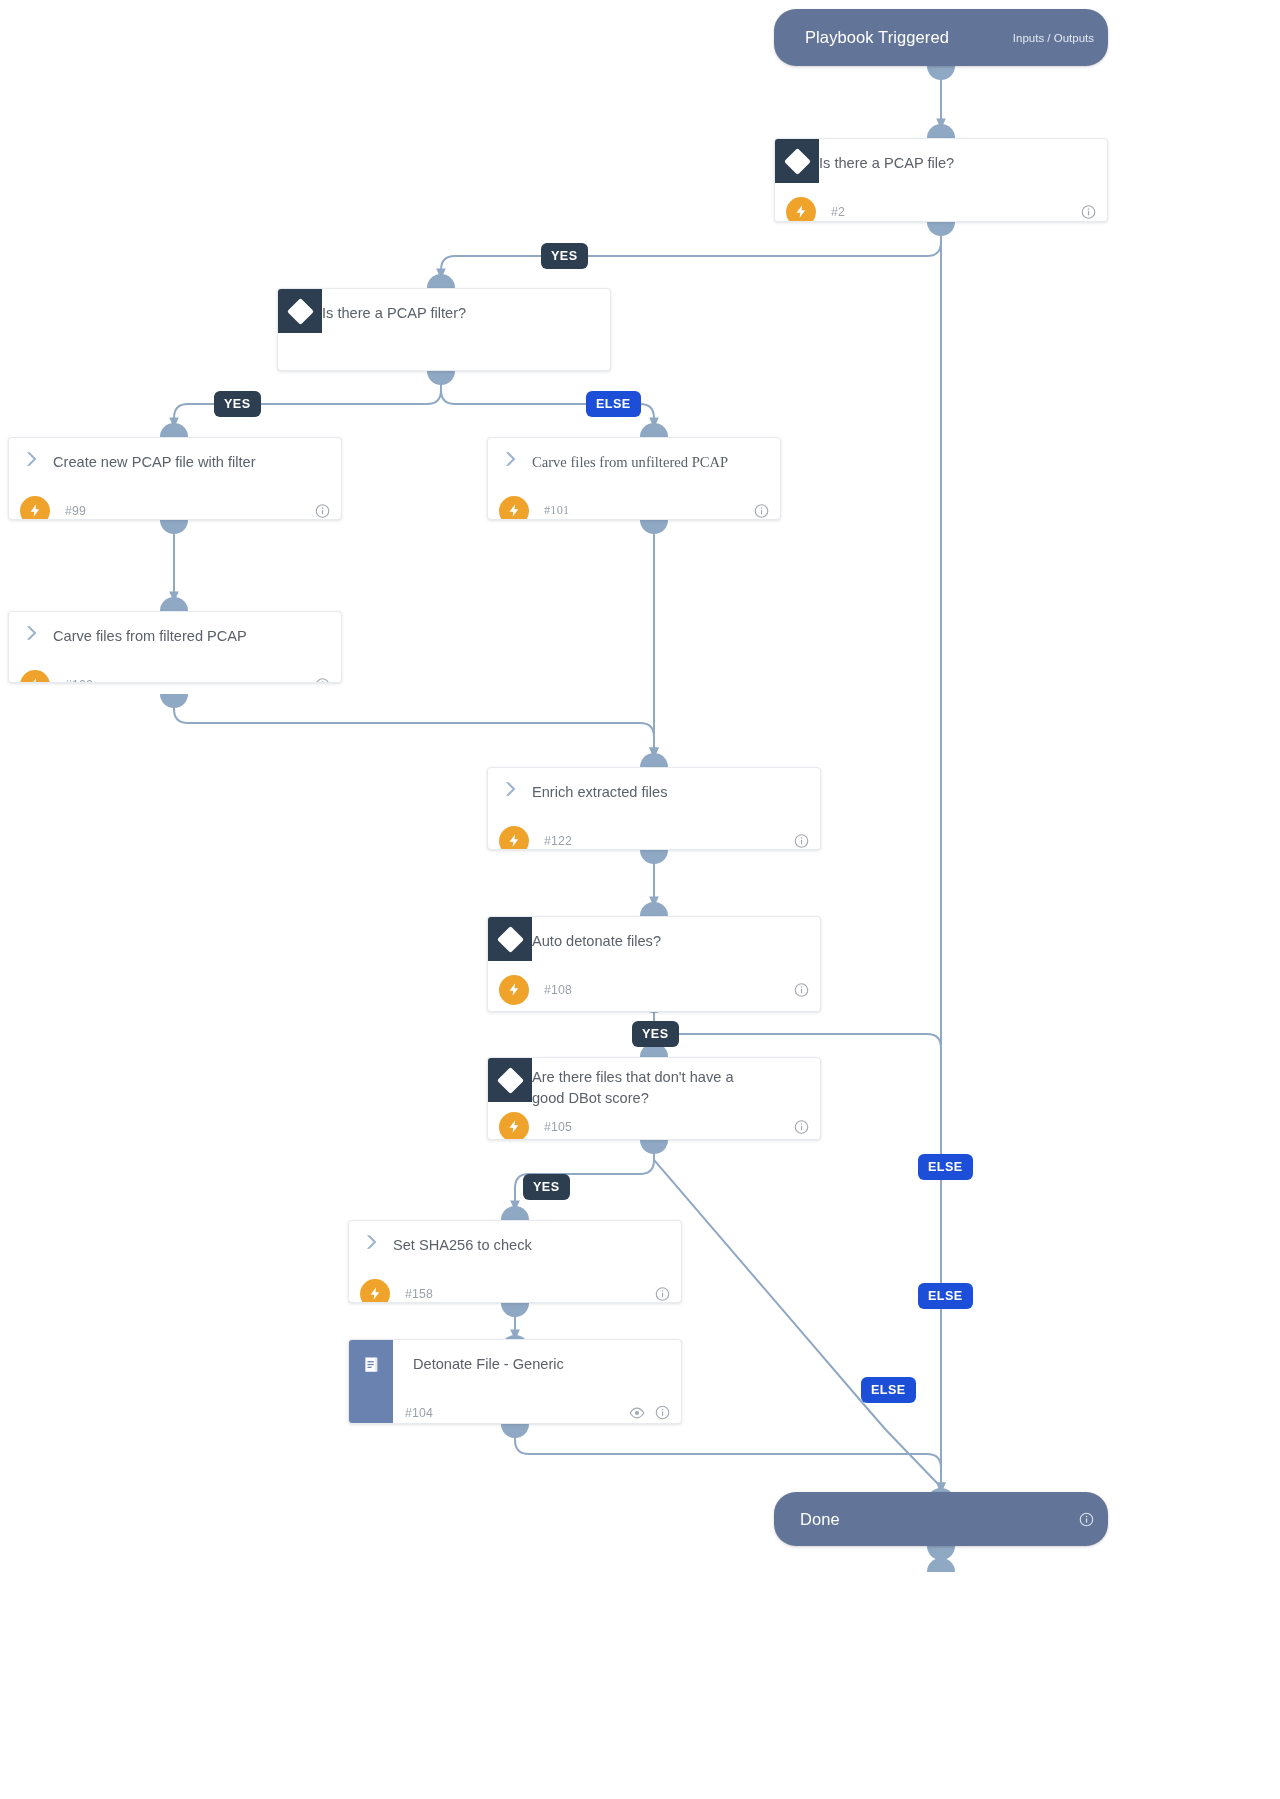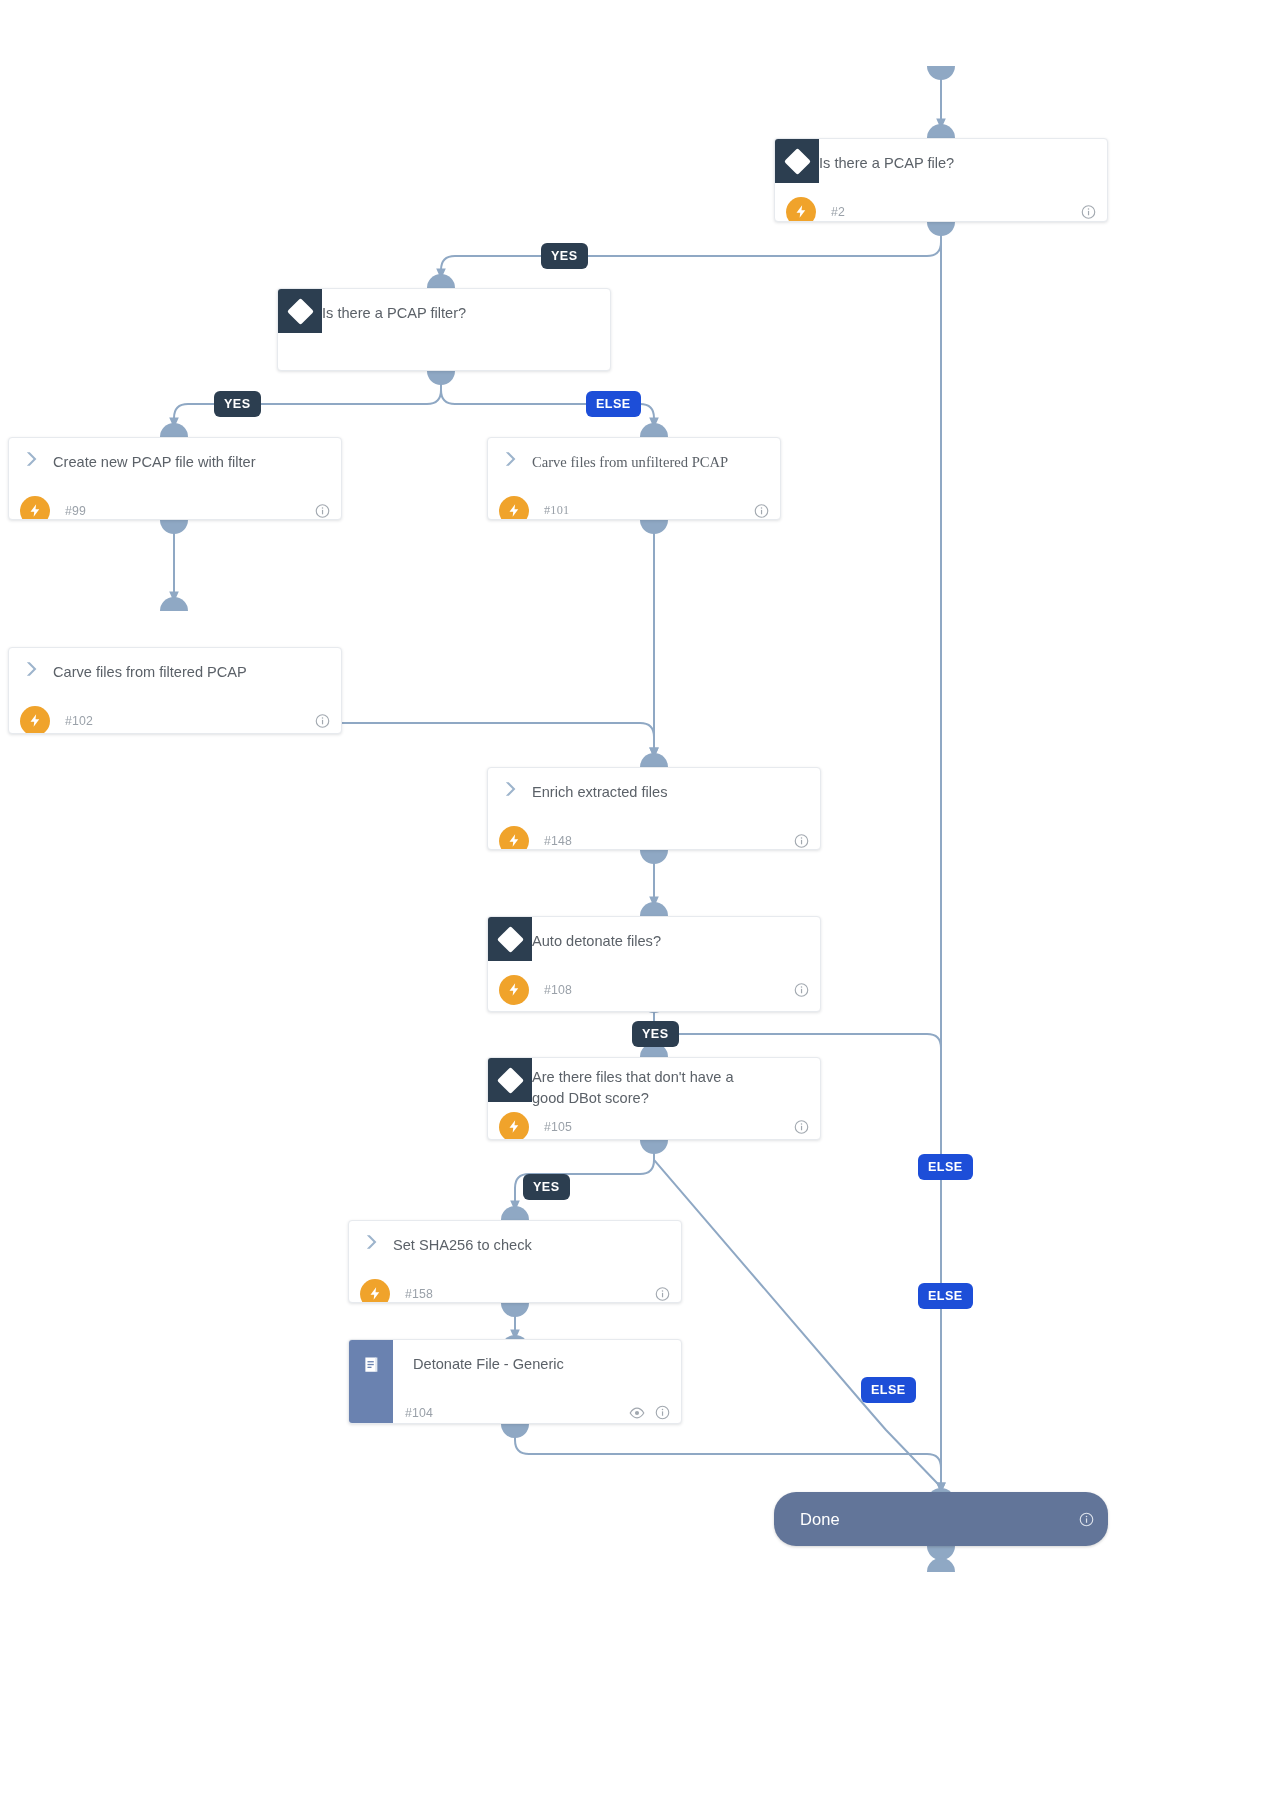--- a/index.html
+++ b/index.html
@@ -230,20 +230,26 @@
       <path d="M515,1220 m-14,0 a14,14 0 0,1 28,0 z"></path>
       <path d="M515,1303 m-14,0 a14,14 0 0,0 28,0 z"></path>
       <path d="M515,1349 m-14,0 a14,14 0 0,1 28,0 z"></path>
       <path d="M515,1424 m-14,0 a14,14 0 0,0 28,0 z"></path>
       <path d="M941,1502 m-14,0 a14,14 0 0,1 28,0 z"></path>
       <path d="M941,1546 m-14,0 a14,14 0 0,0 28,0 z"></path>
       <path d="M941,1572 m-14,0 a14,14 0 0,1 28,0 z"></path>
     </g>
   </svg>
 
+  <div class="pill start" style="left:774px; top:9px; width:334px; height:57px;">
+    <span class="pill-title">Playbook Triggered</span>
+    <span class="pill-right">
+      <span>Inputs / Outputs</span>
+    </span>
+  </div>
 
   <div class="card" style="left:774px; top:138px; width:334px; height:84px;">
     <div class="card-top">
       <div class="cond-badge">
         <span class="diamond"></span>
       </div>
       <div class="card-title">Is there a PCAP file?</div>
     </div>
     <div class="card-bottom">
       <span class="bolt">
@@ -316,21 +322,21 @@
       <span class="card-icons">
         <svg class="i-icon" width="15" height="15" viewBox="0 0 24 24">
           <circle cx="12" cy="12" r="10" fill="none" stroke="#9aa1a9" stroke-width="1.8"></circle>
           <rect x="11.1" y="10.2" width="1.9" height="7" fill="#9aa1a9"></rect>
           <circle cx="12" cy="7.2" r="1.25" fill="#9aa1a9"></circle>
         </svg>
       </span>
     </div>
   </div>
 
-  <div class="card" style="left:8px; top:611px; width:334px; height:87px;margin-top:36px;">
+  <div class="card" style="left:8px; top:611px; width:334px; height:72px;">
     <div class="card-top">
       <div class="chev">
         <svg width="20" height="20" viewBox="0 0 24 24">
           <path d="M7 4 L15 12 L7 20 L10.5 20 L18.5 12 L10.5 4 Z" fill="#9db4cc"></path>
         </svg>
       </div>
       <div class="card-title">Carve files from filtered PCAP</div>
     </div>
     <div class="card-bottom">
       <span class="bolt">
@@ -357,21 +363,21 @@
         </svg>
       </div>
       <div class="card-title">Enrich extracted files</div>
     </div>
     <div class="card-bottom">
       <span class="bolt">
         <svg width="15" height="15" viewBox="0 0 24 24">
             <path d="M13 2 L4 14 h6 l-1 8 9-12 h-6 z" fill="#fff"></path>
           </svg>
       </span>
-      <span class="tasknum num-pad">#148</span>
+      <span class="tasknum num-pad">#122</span>
       <span class="card-icons">
         <svg class="i-icon" width="15" height="15" viewBox="0 0 24 24">
           <circle cx="12" cy="12" r="10" fill="none" stroke="#9aa1a9" stroke-width="1.8"></circle>
           <rect x="11.1" y="10.2" width="1.9" height="7" fill="#9aa1a9"></rect>
           <circle cx="12" cy="7.2" r="1.25" fill="#9aa1a9"></circle>
         </svg>
       </span>
     </div>
   </div>
 

